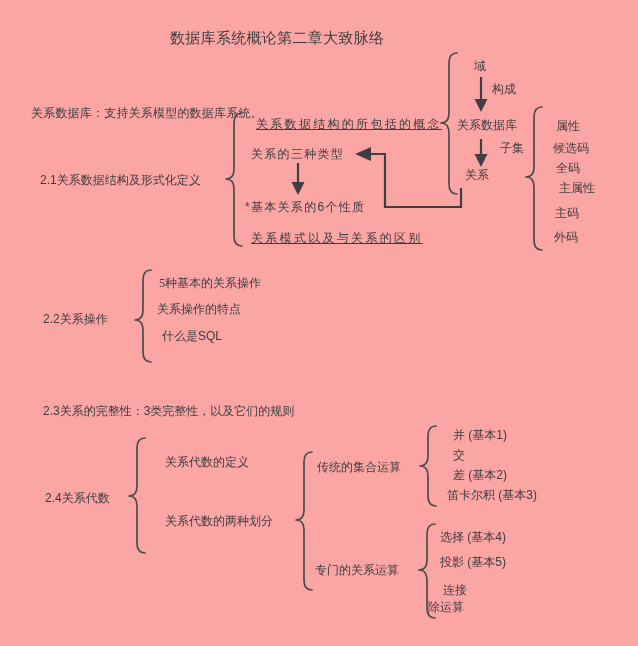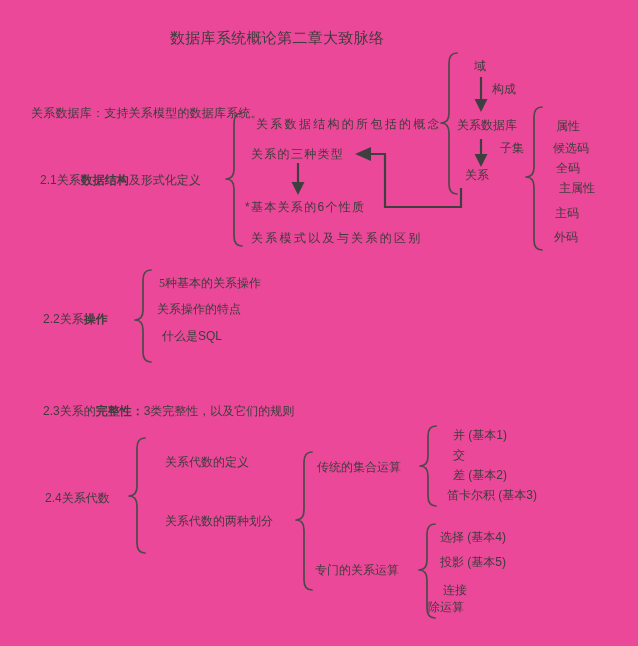--- a/index.html
+++ b/index.html
@@ -1,33 +1,33 @@
 <!DOCTYPE html>
 <html><head>
 <meta charset="utf-8">
 <style>
   html,body{margin:0;padding:0;background:#fff;}
   #canvas{
     position:relative;
     width:638px;height:646px;
-    background:#ec4899;
+    background:#fca5a5;
     font-family:"Liberation Sans","DejaVu Sans",sans-serif;
     color:#3d3d3d;
     overflow:hidden;
   }
   .txt{
     position:absolute;
     font-size:12px;
     line-height:15px;
     white-space:nowrap;
     color:#3d3d3d;
   }
   .title{font-size:15px;letter-spacing:0.3px;}
-  .b{font-weight:700;}
-  .ls2{letter-spacing:2.3px;}
+  .b{font-weight:400;}
+  .ls2{letter-spacing:2.3px;text-decoration:underline;}
   .ls1{letter-spacing:1.3px;}
   svg{position:absolute;left:0;top:0;}
   .brace{fill:none;stroke:#4a4a4a;stroke-width:1.7;stroke-linecap:round;stroke-linejoin:round;}
   .edge{fill:none;stroke:#3f3f3f;stroke-width:2.2;stroke-linejoin:miter;}
   .head{fill:#3f3f3f;stroke:none;}
 </style>
 </head>
 <body>
 
 <div id="canvas">

